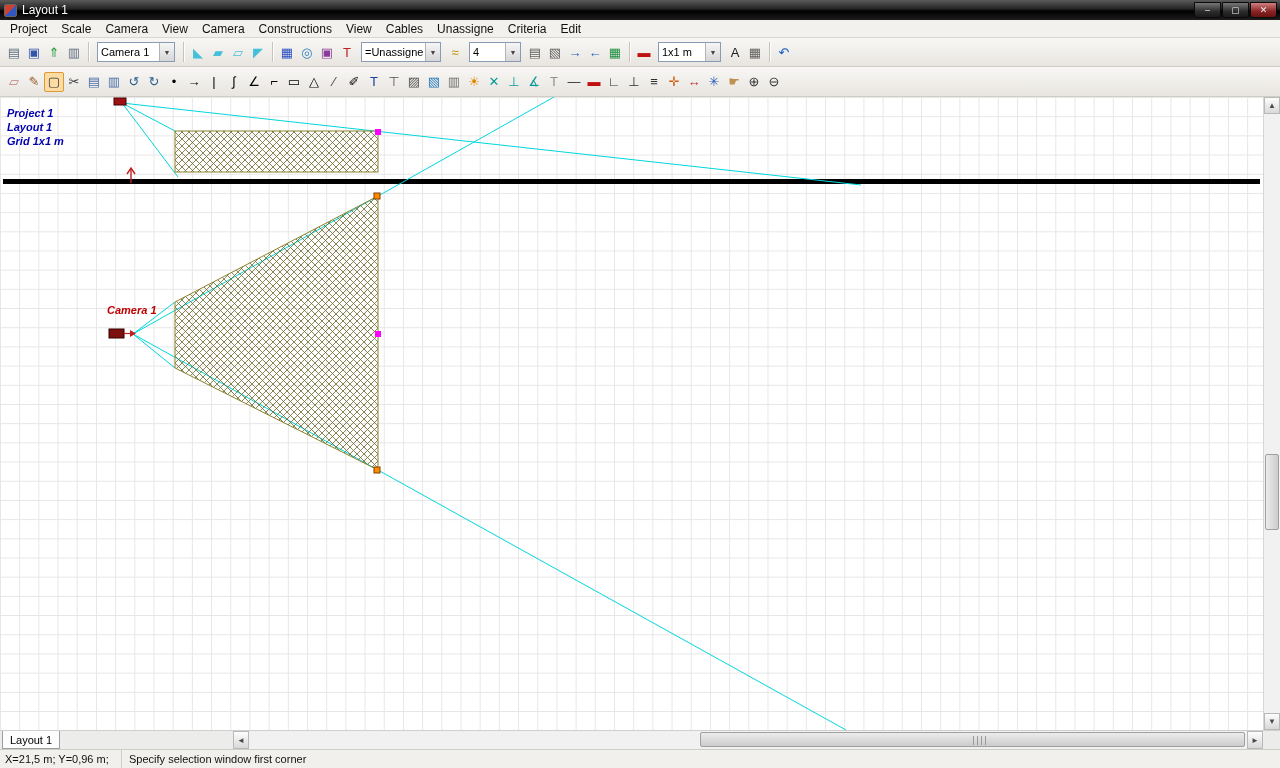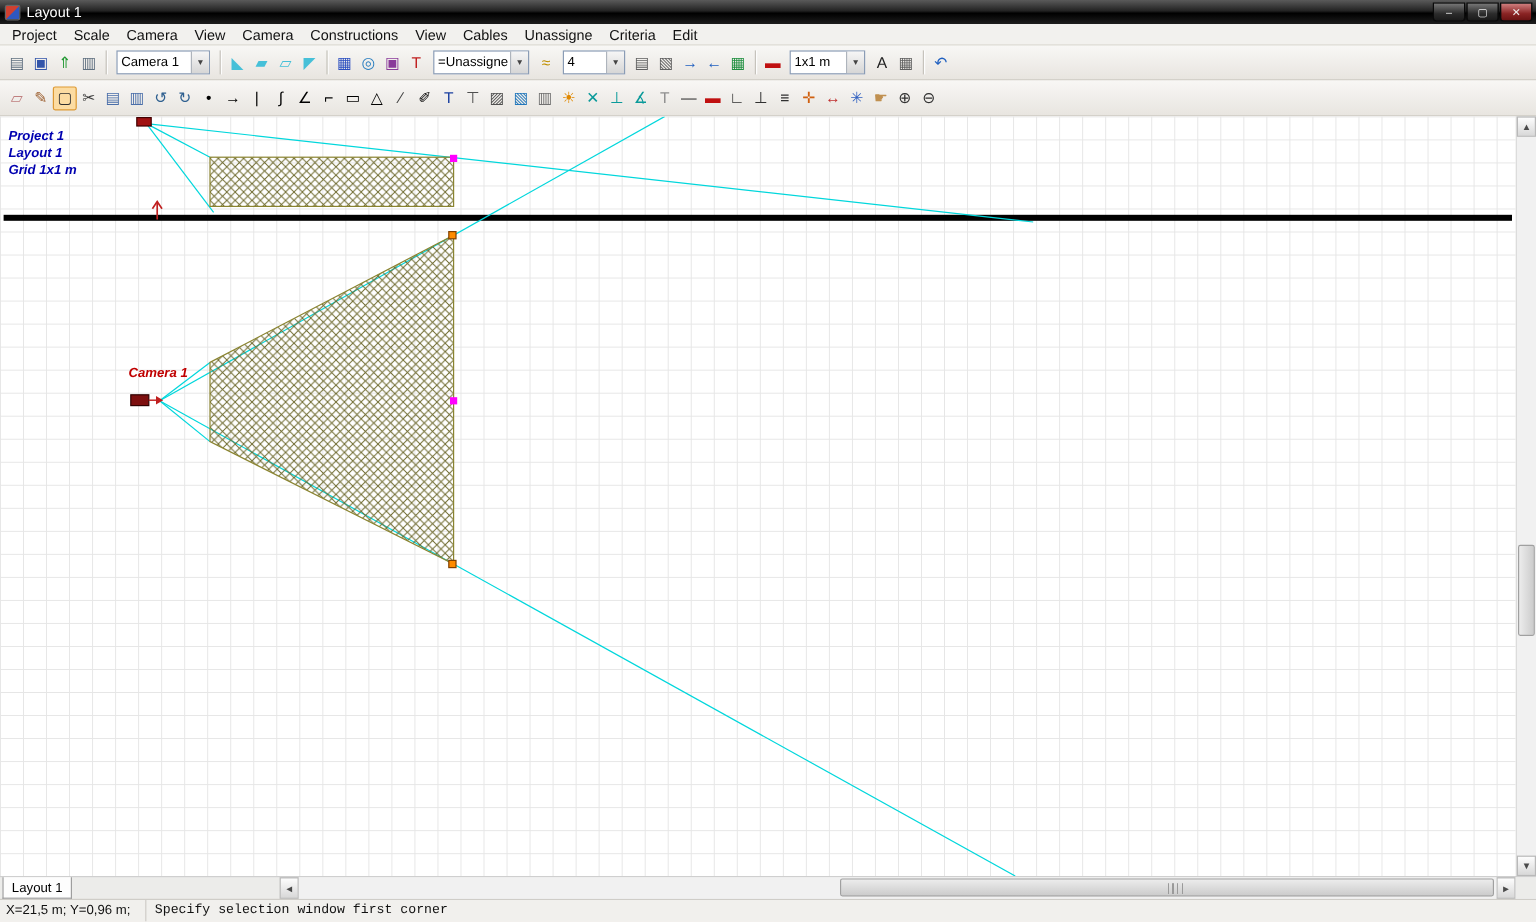--- a/index.html
+++ b/index.html
@@ -69,21 +69,21 @@
     background:linear-gradient(#ececec,#cccccc); border:1px solid #a0a0a0; }
   .grip { position:absolute; left:50%; top:3px; width:14px; height:9px;
     background:repeating-linear-gradient(90deg,#9a9a9a 0 1px,transparent 1px 4px); }
   .corner { width:17px; background:#ececea; }
 
   
   .statusbar { height:19px; background:#f1f0ed; border-top:1px solid #cfcdc8; display:flex;
     align-items:center; font-size:11px; color:#111; }
   .scell1 { width:122px; height:100%; display:flex; align-items:center; padding:0 5px;
     border-right:1px solid #cfcdc8; }
-  .scell2 { padding:0 7px;font-family:Liberation Mono, monospace; }
+  .scell2 { padding:0 7px; }
 </style>
 </head>
 <body>
 
 <div class="titlebar">
   <span class="appicon"></span>
   <span class="apptitle">Layout 1</span>
   <span class="tspacer"></span>
   <span class="winbtns">
     <span class="winbtn">‒</span>

